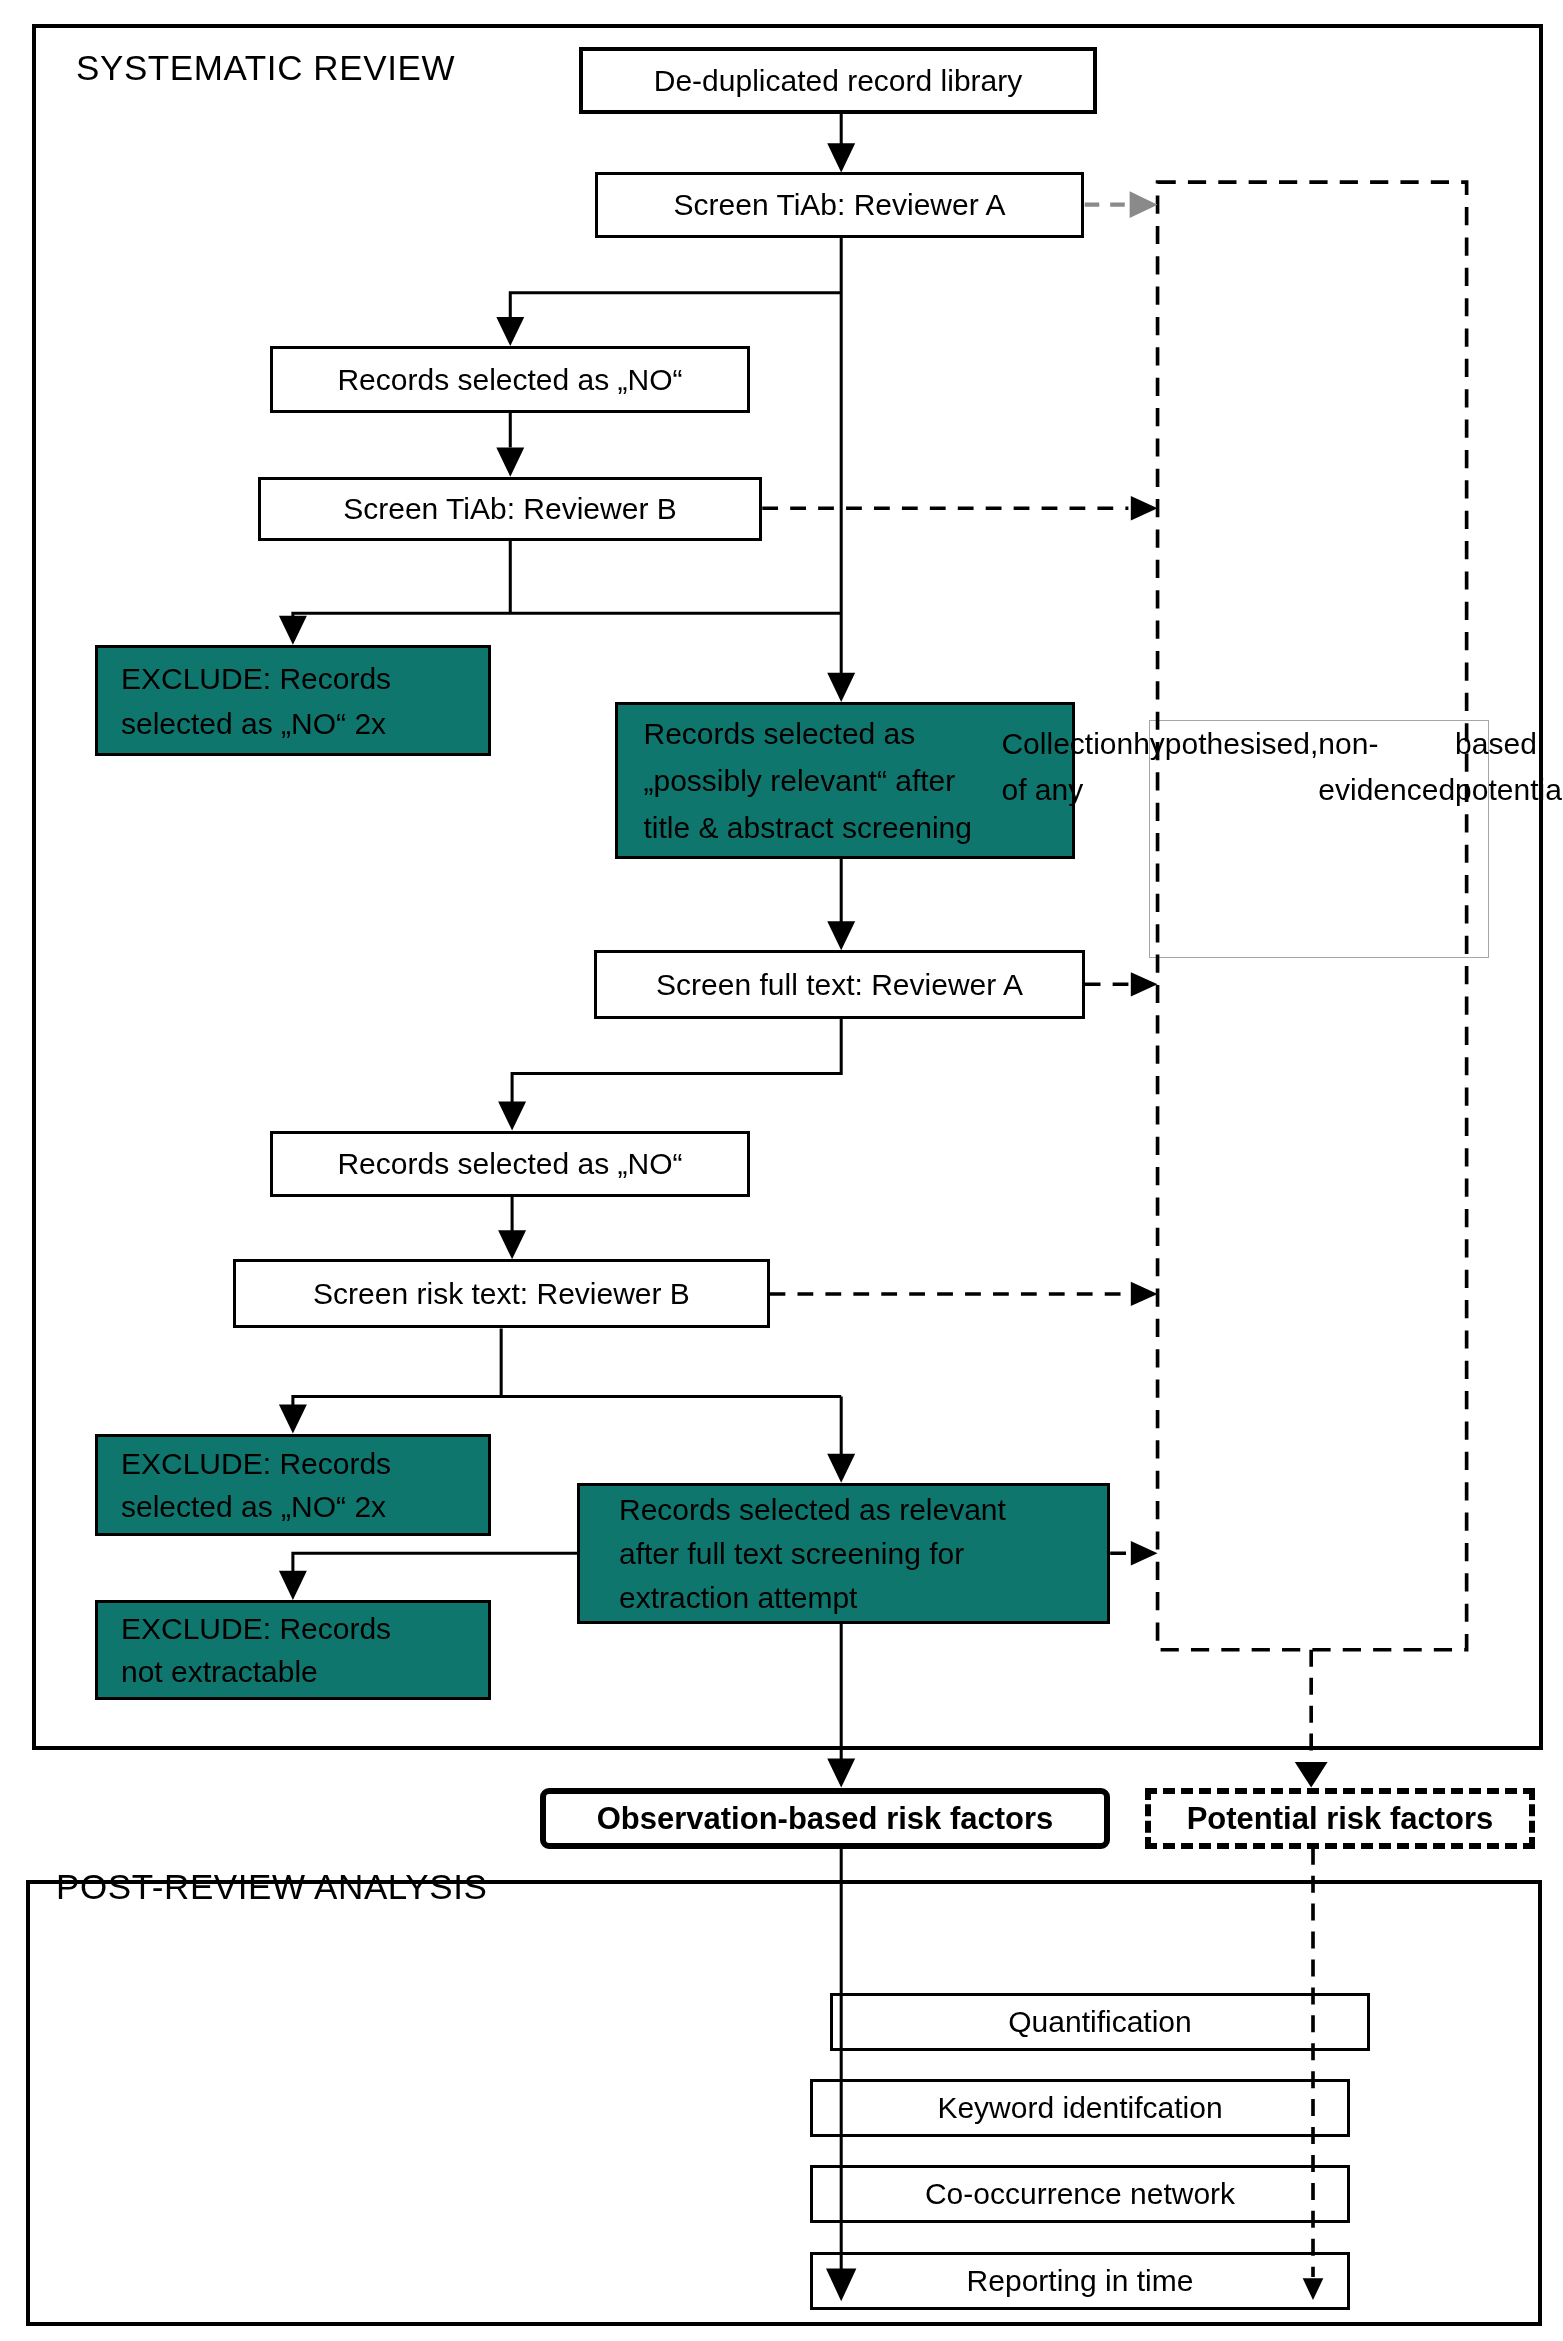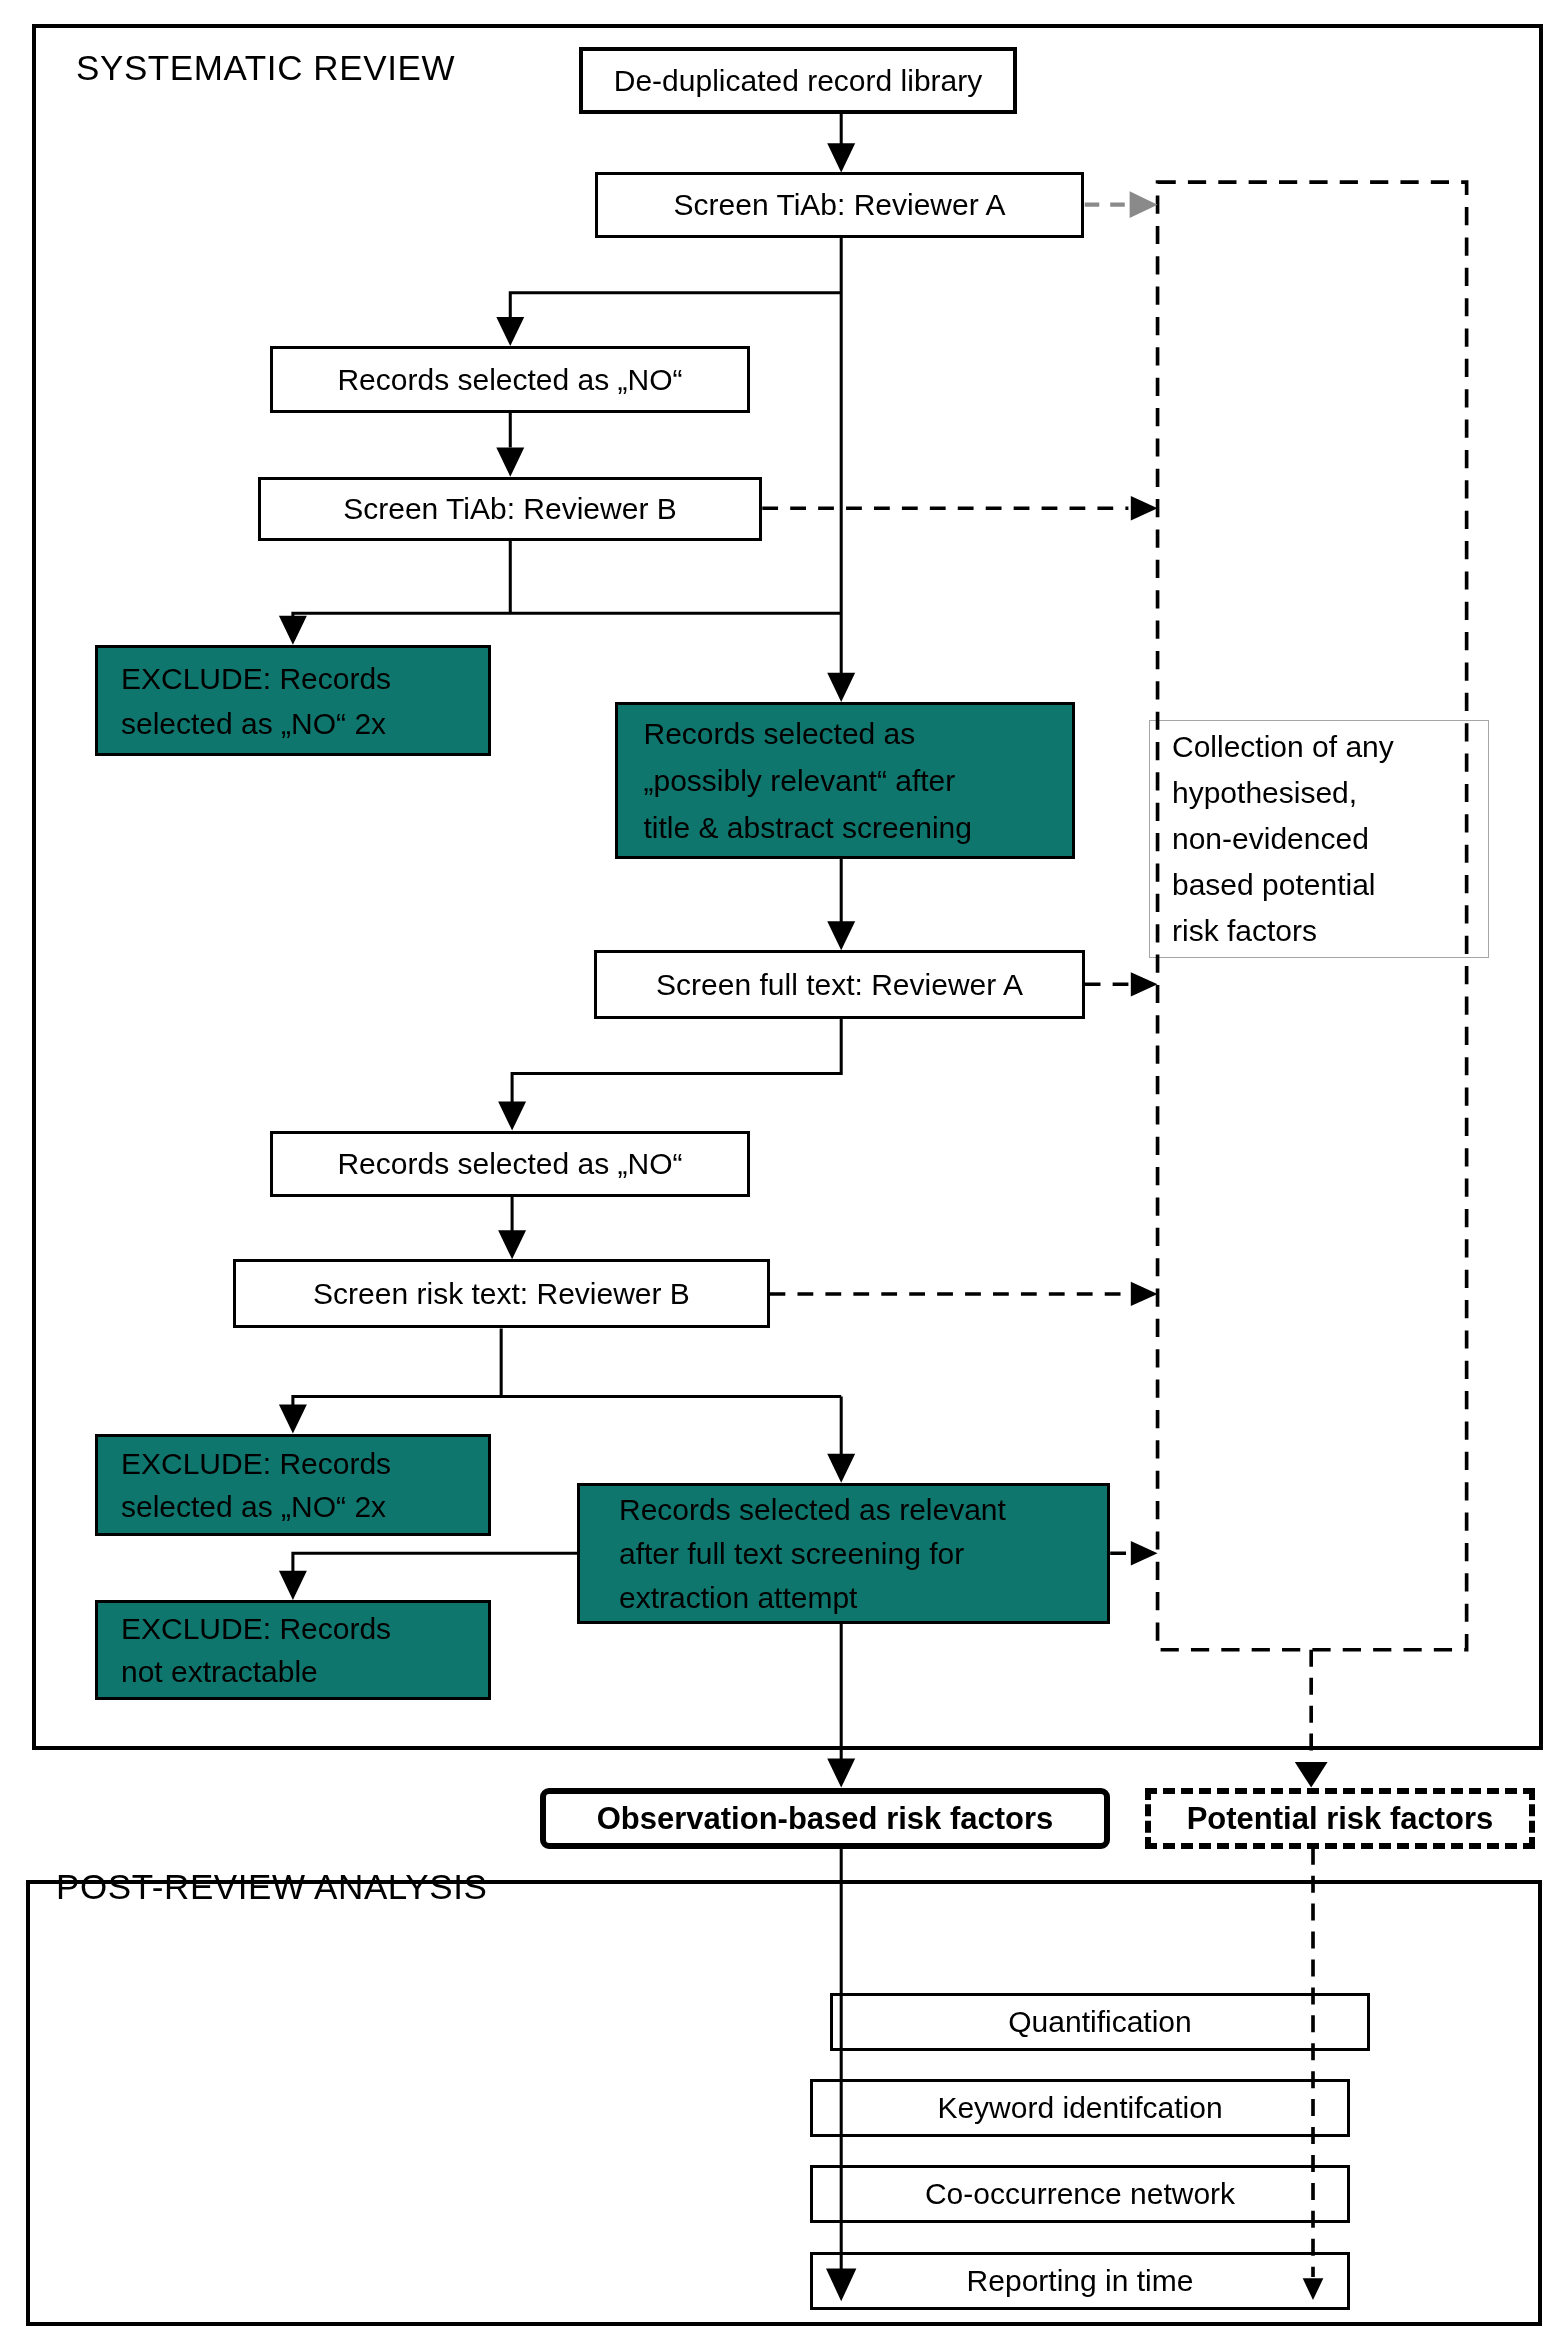--- a/index.html
+++ b/index.html
@@ -53,21 +53,21 @@
   }
   .box-ml div{white-space:nowrap;}
   .thickbox{border-width:6.7px;font-weight:bold;font-size:31px;border-radius:9px;}
   .dashedbox{border:6.7px dashed #000;font-weight:bold;font-size:31px;}
   .card{
     position:absolute;
     box-sizing:border-box;
     background:transparent;
     border:1.2px solid #a6a6a6;
     display:flex;
-    flex-direction:column;
+    flex-direction:row;
     justify-content:center;
     font-size:30px;
     line-height:46px;
     text-align:left;
     z-index:2;
   }
   .step{
     position:absolute;
     box-sizing:border-box;
     left:810px;width:540px;height:58px;
@@ -87,21 +87,21 @@
 <body>
 
 <div id="page">
 
   <div class="container" style="left:32px;top:24px;width:1503px;height:1718px;"></div>
   <div class="biglabel" style="left:76px;top:49px;">SYSTEMATIC REVIEW</div>
 
   <div class="container" style="left:25.5px;top:1880px;width:1508px;height:438px;"></div>
   <div class="biglabel" style="left:56px;top:1868px;">POST-REVIEW ANALYSIS</div>
 
-  <div class="box" style="left:579px;top:47px;width:438px;height:67px;border-width:4.9px;">De-duplicated record library</div>
+  <div class="box" style="left:579px;top:47px;width:518px;height:67px;border-width:4.9px;">De-duplicated record library</div>
 
   <div class="box" style="left:595px;top:172px;width:489px;height:66px;">Screen TiAb: Reviewer A</div>
 
   <div class="box" style="left:270px;top:346px;width:480px;height:67px;">Records selected as „NO“</div>
 
   <div class="box" style="left:258px;top:477px;width:504px;height:64px;">Screen TiAb: Reviewer B</div>
 
   <div class="box-ml" style="left:95px;top:645px;width:396px;height:111px;padding-left:23px;line-height:45px;">
     <div>EXCLUDE: Records</div>
     <div>selected as „NO“ 2x</div>

